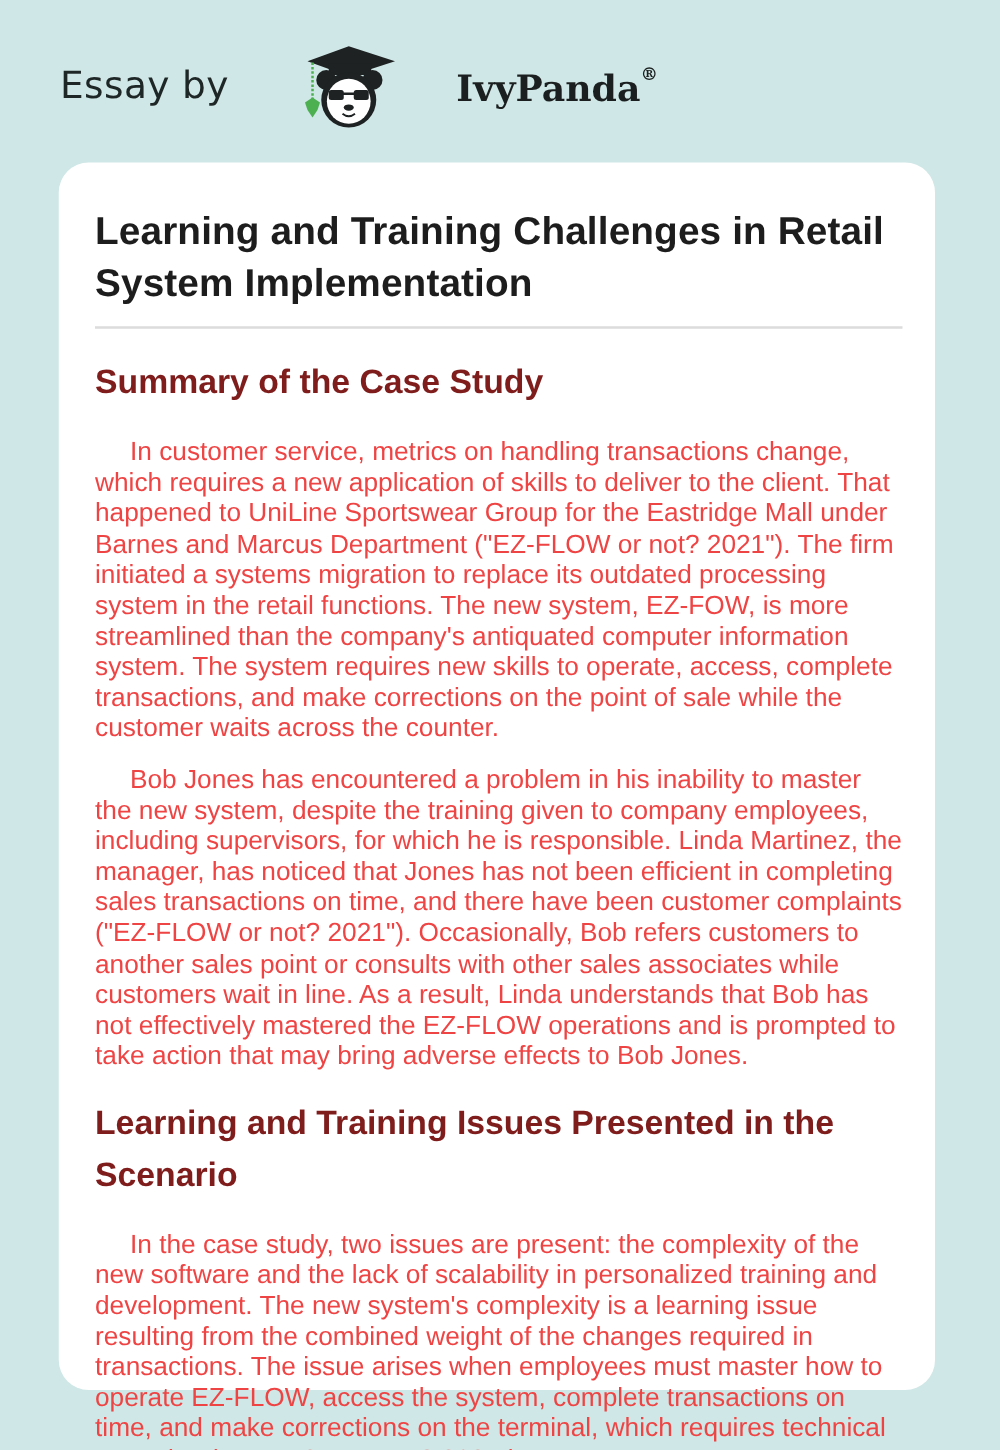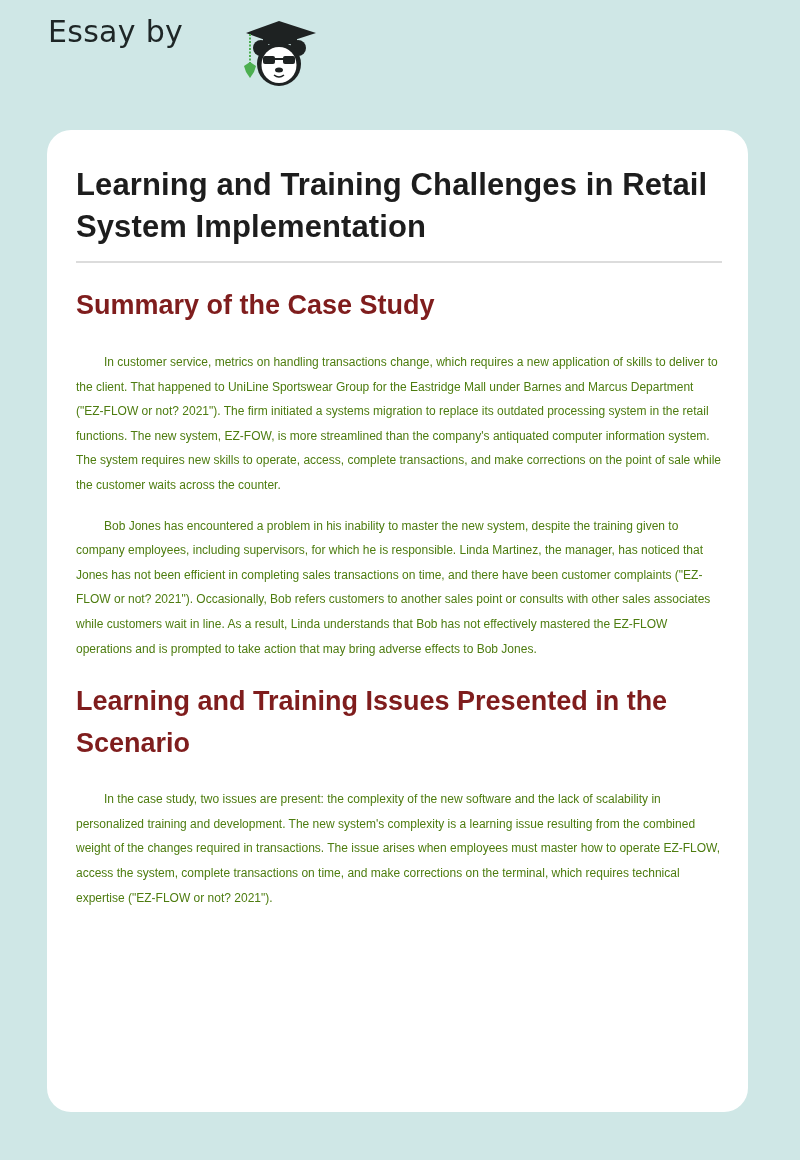--- a/index.html
+++ b/index.html
@@ -4,22 +4,22 @@
 <style>
   html, body { margin: 0; padding: 0; }
   body {
     width: 800px; height: 1160px; overflow: hidden;
     background: #cfe7e6;
     font-family: "Liberation Sans", sans-serif;
     color: #222;
     position: relative;
   }
   .brand {
-    position: absolute; left: 48px; top: 18px; height: 72px;
-    display: flex; align-items: flex-start; gap: 35px;
+    position: absolute; left: 48px; top: 34px; height: 72px;
+    display: flex; align-items: center; gap: 35px;
   }
   .brand-prefix {
     font-family: "DejaVu Sans", sans-serif;
     font-size: 30px; color: #1e2626; letter-spacing: 0.3px;
     margin-right: 18px; margin-top: -4px;
   }
   .logo { width: 86px; height: 72px; margin-right: 8px; }
   .brand-name {
     font-family: "DejaVu Serif", serif; font-weight: bold;
     font-size: 29px; color: #1b1f1f; margin-top: 2px;
@@ -40,21 +40,21 @@
     display: flex; align-items: center; justify-content: center; margin-right: 5px;
   }
   .badge-text { font-size: 14px; font-weight: bold; color: #222; }
   .divider { height: 2px; background: #dcdcdc; margin-top: 13px; }
   h2 {
     margin: 0; font-size: 27px; line-height: 42px; font-weight: bold; color: #7f1d1d;
   }
   .h2-first { margin-top: 21px; }
   .h2-second { margin-top: 19px; }
   p {
-    margin: 0; font-size: 12px; line-height: 24.6px; color: #4d7c0f;
+    margin: 0; font-size: 21px; line-height: 24.6px; color: #ef4444;
     text-indent: 28px;
   }
   .p1 { margin-top: 24px; }
   .p2 { margin-top: 16px; }
   .p3 { margin-top: 23px; }
 </style>
 </head>
 <body>
 
 <div class="brand">
@@ -75,20 +75,21 @@
       <ellipse cx="43" cy="47" rx="17.5" ry="18" fill="#ffffff"></ellipse>
 
       <rect x="27" y="38" width="12" height="8" rx="2" fill="#1e2222"></rect>
       <rect x="47" y="38" width="12" height="8" rx="2" fill="#1e2222"></rect>
       <rect x="38" y="40" width="10" height="2" fill="#1e2222"></rect>
 
       <ellipse cx="43" cy="52" rx="4" ry="2.5" fill="#1e2222"></ellipse>
       <path d="M38,57 Q43,61 48,57" stroke="#1e2222" stroke-width="1.5" fill="none"></path>
     </svg>
   </span>
+  <span class="brand-name"><span>IvyPanda</span><sup>®</sup></span>
 </div>
 
 <div class="card">
   <div class="card-inner">
     <h1>Learning and Training Challenges in Retail System Implementation</h1>
 
 
     <div class="divider"></div>
 
     <h2 class="h2-first">Summary of the Case Study</h2>

